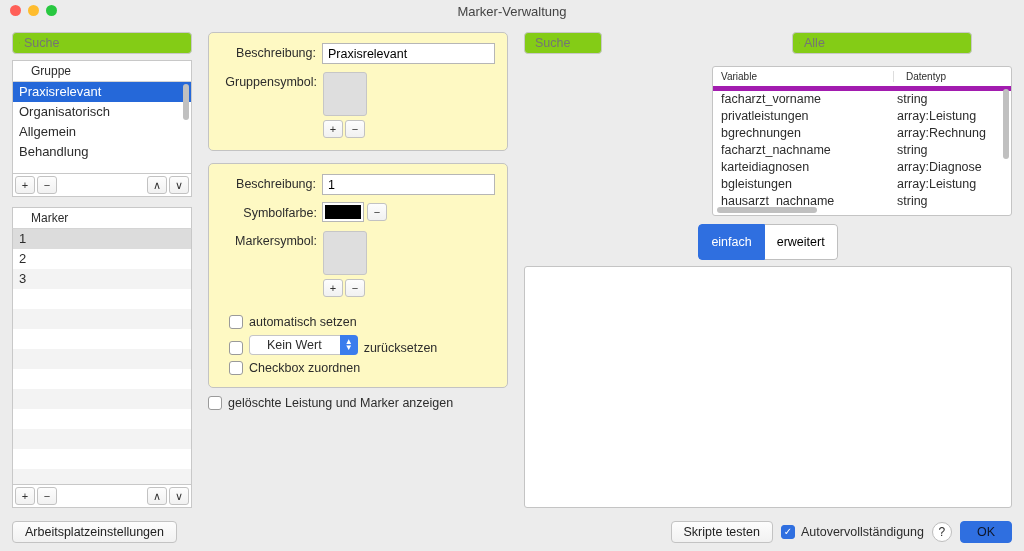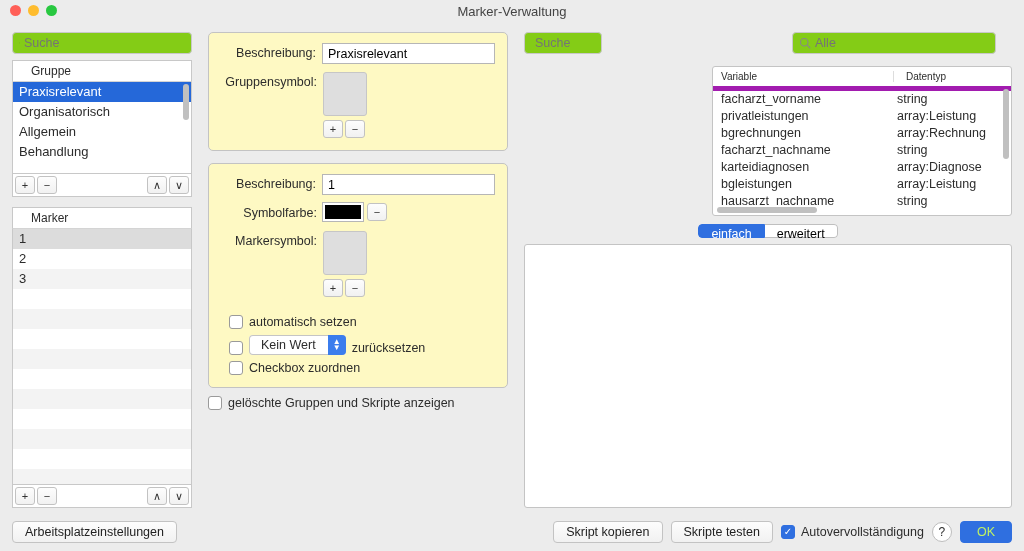--- a/index.html
+++ b/index.html
@@ -104,34 +104,34 @@
   .chkbox { width: 14px; height: 14px; border: 1px solid #9a9a9a; border-radius: 3px; background: #fff; display:inline-flex; align-items:center; justify-content:center;}
   .popup {
     font-size: 12.5px;
     height: 20px;
     border-radius: 4px;
     display: inline-flex; align-items: center;
     background: #fff;
     box-shadow: inset 0 0 0 1px #c5c5c5;
     overflow: hidden;
   }
-  .popup-lbl { padding: 0 12px; }
+  .popup-lbl { padding: 0 18px; }
   .popup-arr {
     width: 18px; height: 100%;
     background: #3b7ded;
     color: #fff; font-size: 8px;
     display: flex; flex-direction: column; align-items: center; justify-content: center;
     line-height: 6px;
   }
   .checkrow-indent { margin-left: 8px; }
   .under-mid { margin-top: 8px; display:flex; gap:6px; align-items:center;}
   
   .right-top { display:flex; gap: 190px; }
   .right-top .search { width: 78px; }
-  .right-top .search.wide { width: 204px; justify-content: center; }
+  .right-top .search.wide { width: 180px; justify-content: center; }
   .var-panel {
     margin-top:6px;
     margin-left: 188px;
     border:1px solid #c4c4c4; border-radius:3px;
     background:#fff; height: 150px;
     display:flex; flex-direction:column;
     position:relative;
   }
   .var-head { display:flex; border-bottom:5px solid #a21caf; font-size:10px; padding:4px 0;}
   .var-head .c1{ width: 180px; padding-left:8px;}
@@ -139,42 +139,42 @@
   .var-body { flex:1; overflow:hidden; font-size:12.5px;}
   .vrow { display:flex; line-height:17px;}
   .vrow .c1{ width:180px; padding-left:8px; white-space:nowrap; overflow:hidden;}
   .vrow .c2{ flex:1; padding-left:4px; white-space:nowrap; overflow:hidden;}
   .seg {
     display:flex; align-self:center; margin-top:2px;
     border-radius:4px; overflow:hidden;
   }
   .seg button{
     border:1px solid #bfbfbf; background:#fff;
-    font-size:12.5px; padding:2px 12px; height:14px;
+    font-size:12.5px; padding:2px 12px; height:36px;
   }
   .seg button.sel { background:#2f6fe0; color:#fff; border-color:#2f6fe0;}
   .seg button:first-child{ border-radius:4px 0 0 4px;}
   .seg button:last-child{ border-radius:0 4px 4px 0; border-left:none;}
   .editor {
     flex:1; background:#fff; border:1px solid #c4c4c4; border-radius:3px;
     min-height: 180px;
   }
   
   .bottom {
     position:absolute; left:0; right:0; bottom:0;
     padding: 6px 12px 8px 12px;
     display:flex; align-items:center; justify-content:space-between;
   }
   .macbtn {
     border:1px solid #c3c3c3; border-radius:4px;
     background:linear-gradient(#fdfdfd,#f1f1f1);
     font-size:12.5px; padding: 2px 12px; height:22px;
     color:#222;
   }
-  .macbtn.blue { background:#2f6fe0; border-color:#2f6fe0; color:#bef264; padding:2px 16px;}
+  .macbtn.blue { background:#2f6fe0; border-color:#2f6fe0; color:#0f172a; padding:2px 16px;}
   .helpbtn { width:20px; height:20px; border-radius:50%; border:1px solid #bdbdbd; background:#fff; font-size:12px; line-height:18px; text-align:center;}
   .bottom-right { display:flex; gap:8px; align-items:center;}
   .chkbox.checked { background:#2f6fe0; border-color:#2f6fe0; }
   .chkbox.checked::after{ content:"✓"; color:#fff; font-size:10px; line-height:10px;}
   svg { display:block; }
   .varscroll { position:absolute; right:2px; top:22px; width:6px; height:70px; background:#c0c0c0; border-radius:3px;}
   .hscroll { position:absolute; left:4px; bottom:2px; height:6px; width:100px; background:#c0c0c0; border-radius:3px;}
   .sep-col { border-left:1px solid #ddd;}
 </style>
 </head>
@@ -308,21 +308,21 @@
         <span>zurücksetzen</span>
       </div>
       <div class="chk checkrow-indent">
         <div class="chkbox"></div>
         <span>Checkbox zuordnen</span>
       </div>
     </div>
 
     <div class="under-mid">
       <div class="chkbox"></div>
-      <span>gelöschte Gruppen und Skripte anzeigen</span>
+      <span>gelöschte Leistung und Marker anzeigen</span>
     </div>
   </div>
 
   <div class="col-right">
     <div class="right-top">
       <div class="search">
         <svg width="12" height="12" viewBox="0 0 16 16">
             <circle cx="7" cy="7" r="5" fill="none" stroke="#888" stroke-width="1.5"></circle>
             <line x1="11" y1="11" x2="15" y2="15" stroke="#888" stroke-width="1.5"></line>
           </svg>
@@ -381,21 +381,20 @@
       <button>erweitert</button>
     </div>
 
     <div class="editor"></div>
   </div>
 </div>
 
 <div class="bottom">
   <button class="macbtn">Arbeitsplatzeinstellungen</button>
   <div class="bottom-right">
-    <button class="macbtn">Skript kopieren</button>
     <button class="macbtn">Skripte testen</button>
     <div class="chk" style="margin-top:0">
       <div class="chkbox checked"></div>
       <span>Autovervollständigung</span>
     </div>
     <div class="helpbtn">?</div>
     <button class="macbtn blue">OK</button>
   </div>
 </div>
 

